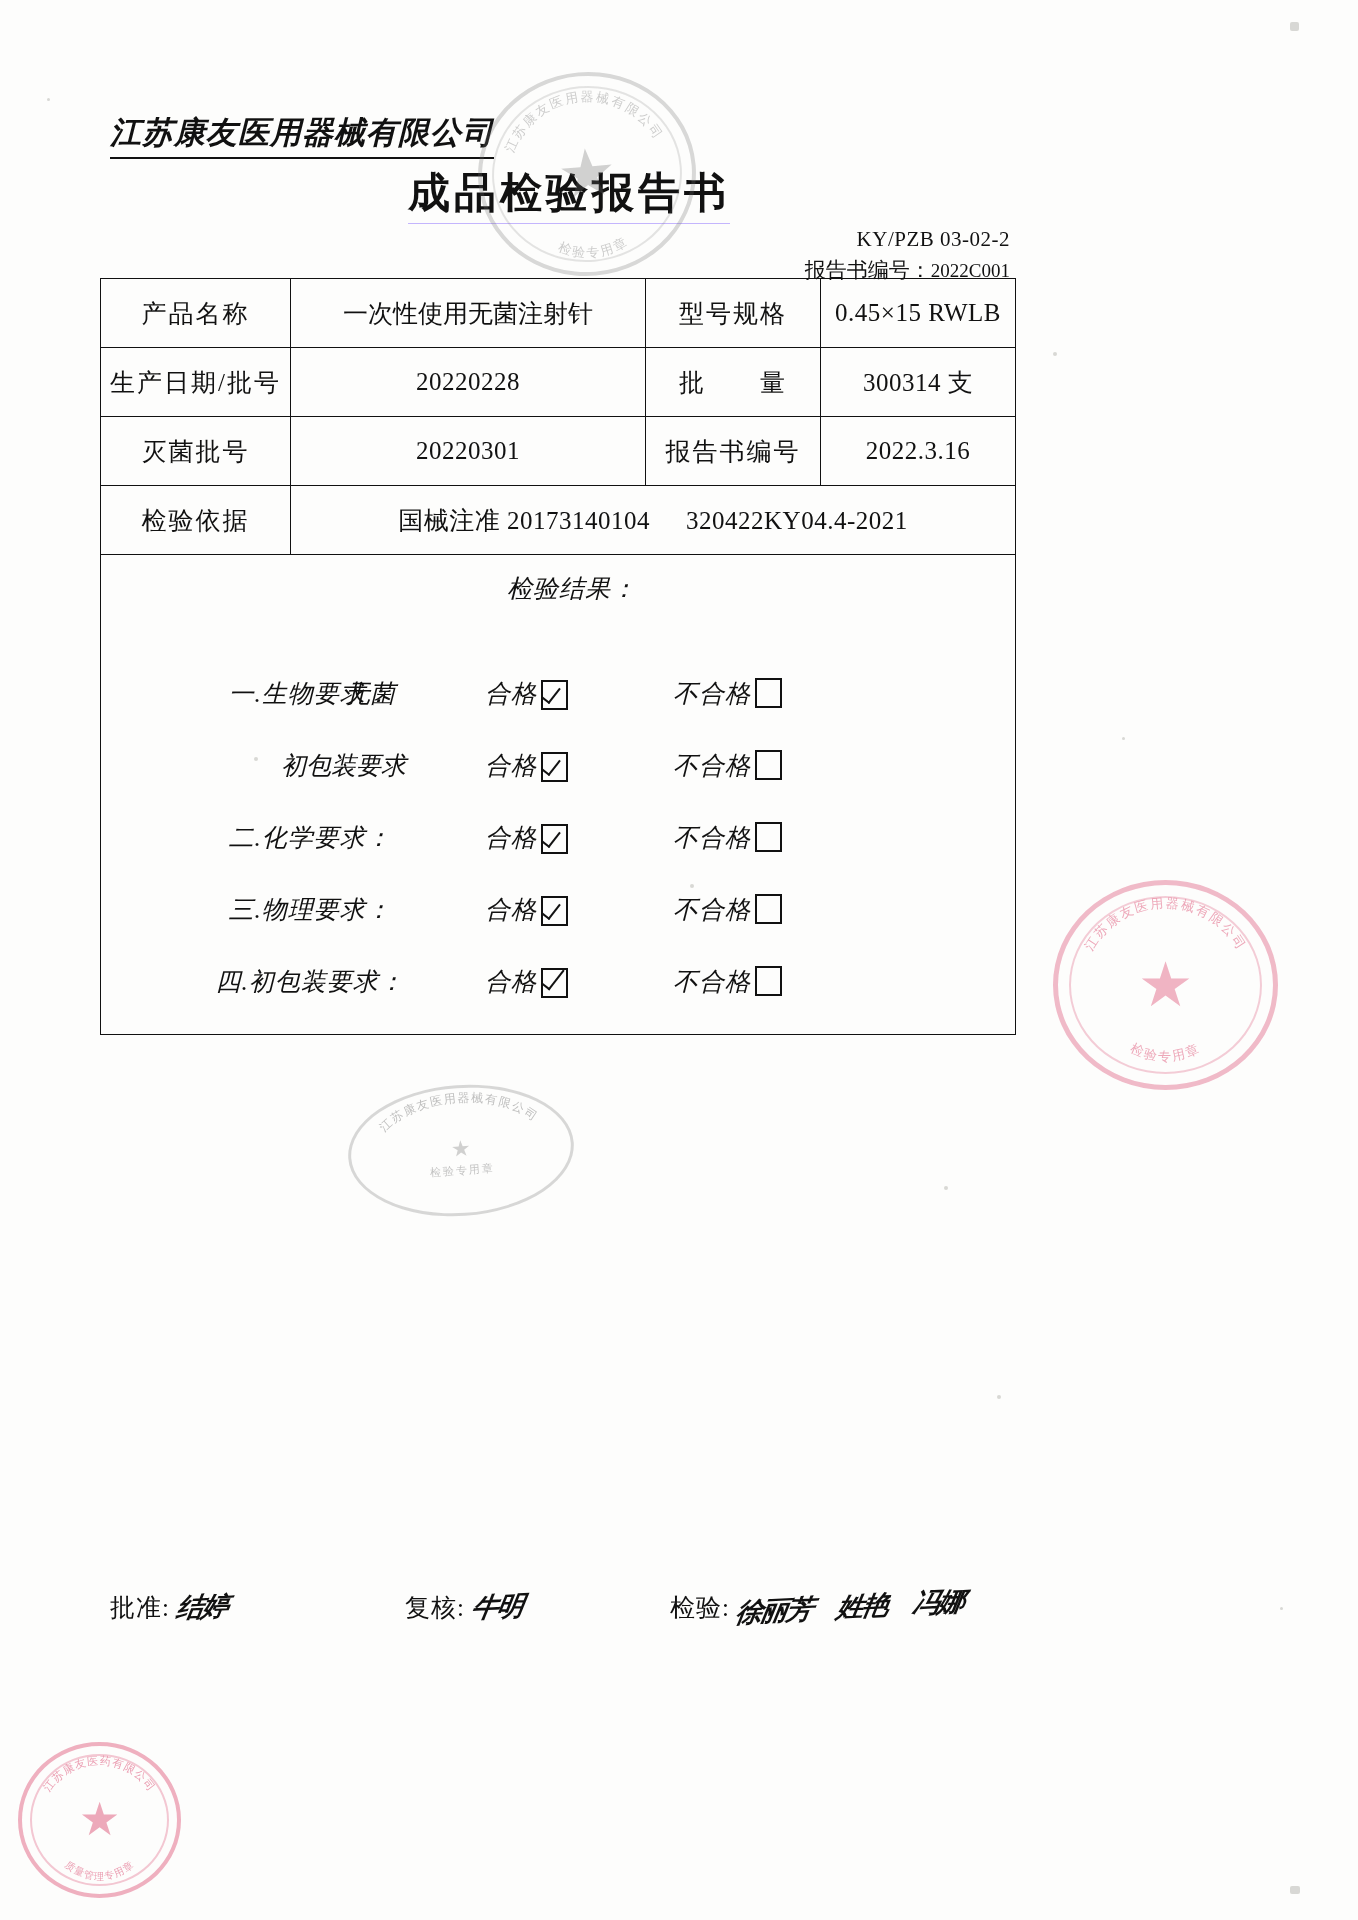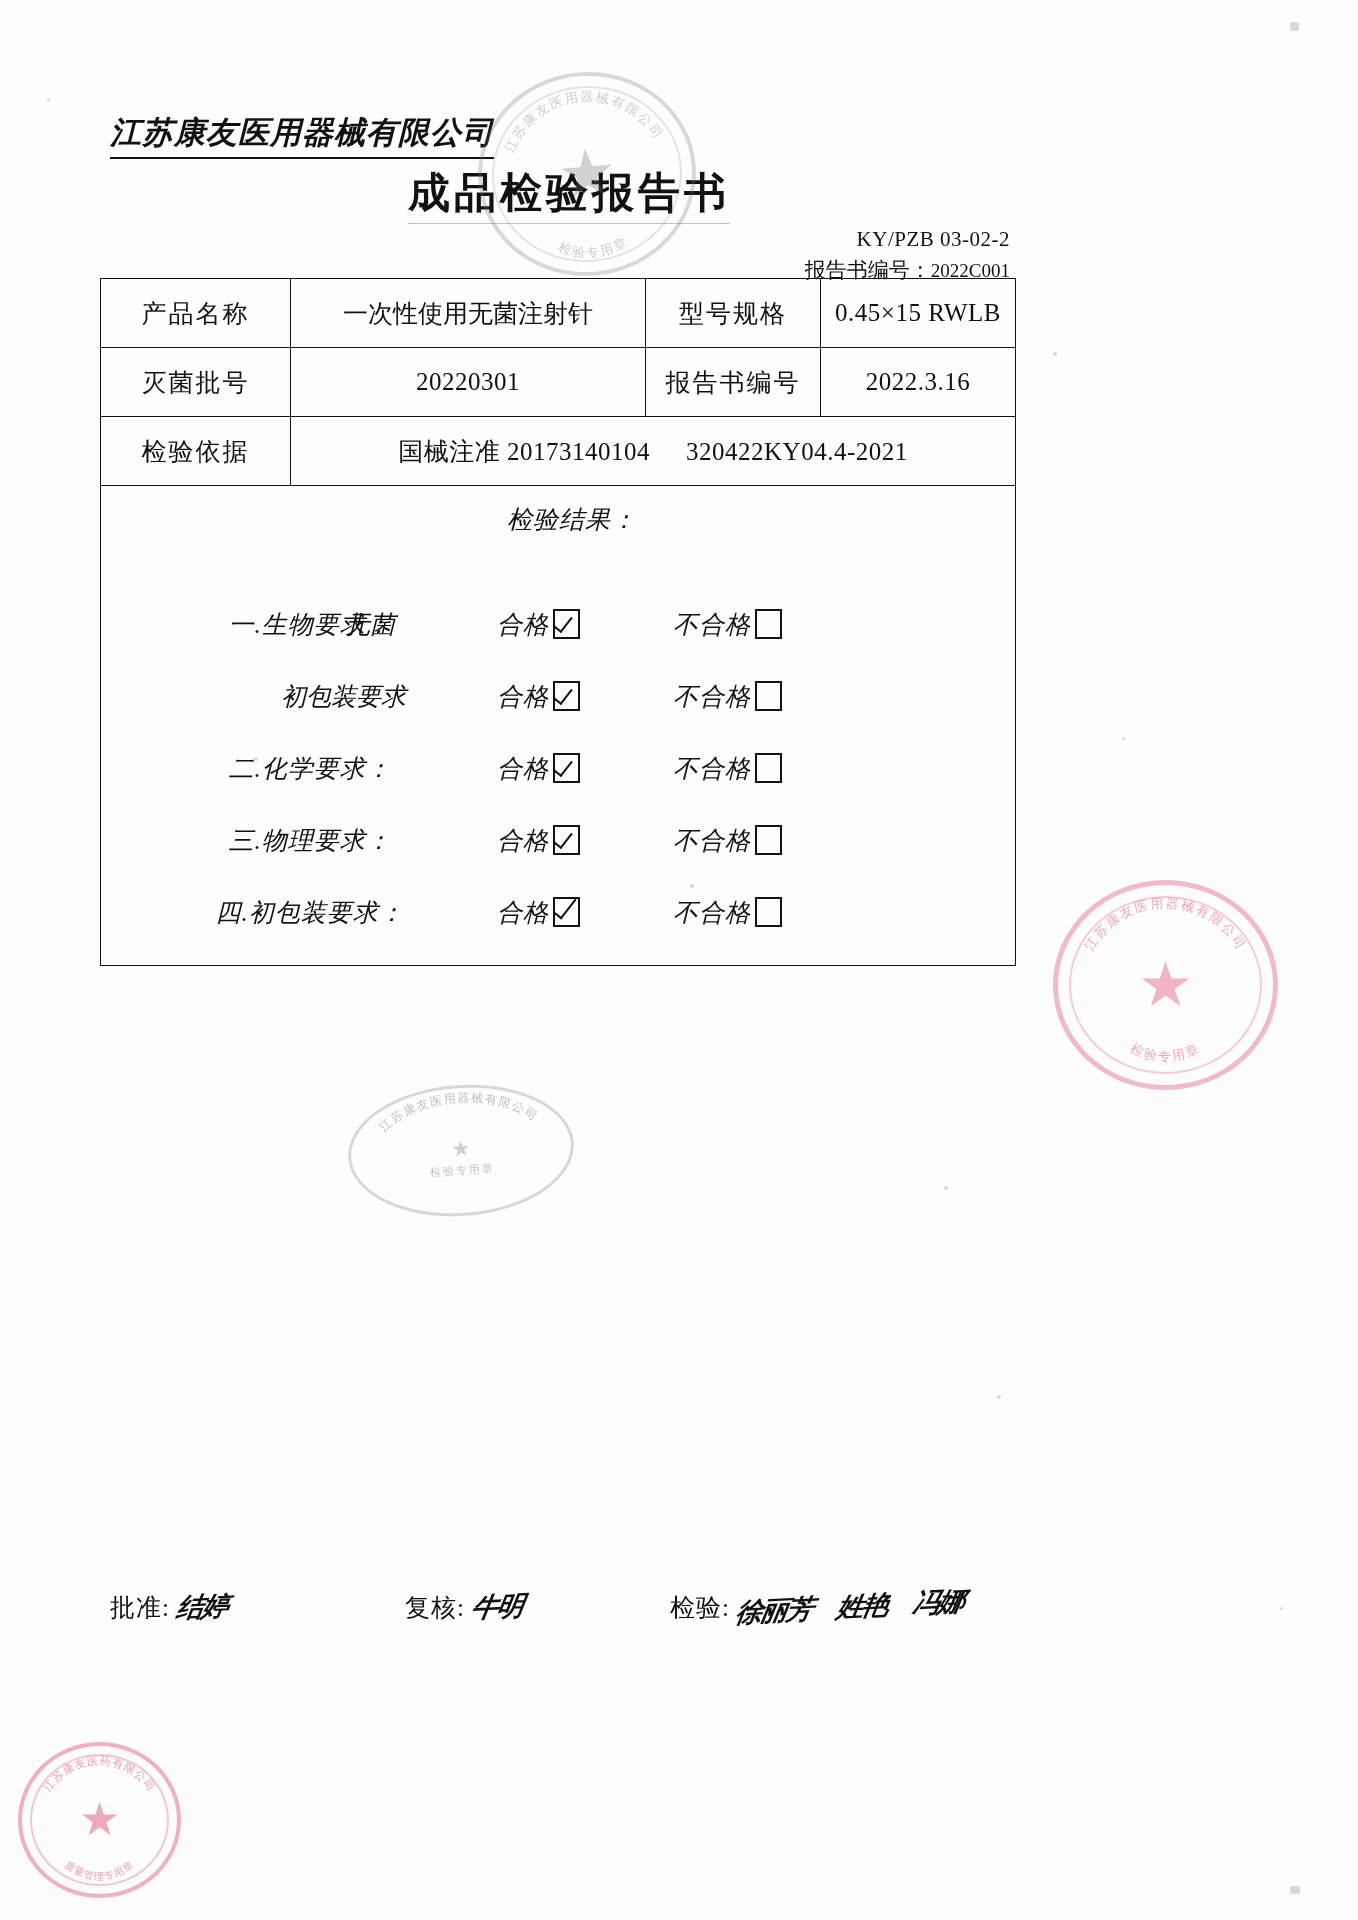--- a/index.html
+++ b/index.html
@@ -99,21 +99,21 @@
   .res-title { font-size: 25px; letter-spacing: 1px; margin-bottom: 52px; }
   .res-row {
     display: flex;
     align-items: center;
     height: 72px;
     font-size: 25px;
     position: relative;
   }
   .res-name { width: 330px; letter-spacing: 1px; padding-left: 12px; }
   .opt { display: flex; align-items: center; }
-  .opt-ok { position: absolute; left: 364px; }
+  .opt-ok { position: absolute; left: 352px; align-items: flex-end; }
   .opt-ng { position: absolute; left: 540px; }
   .opt span { letter-spacing: 1px; }
   .box {
     display: inline-block;
     width: 23px;
     height: 26px;
     border: 2px solid #111;
     margin-left: 4px;
     position: relative;
   }
@@ -261,20 +261,26 @@
         <col style="width:195px">
     </colgroup>
     <tbody>
       <tr>
         <td class="lbl">产品名称</td>
         <td>一次性使用无菌注射针</td>
         <td class="lbl">型号规格</td>
         <td class="num">0.45×15 RWLB</td>
       </tr>
       <tr>
+        <td class="lbl">生产日期/批号</td>
+        <td class="num">20220228</td>
+        <td class="lbl">批　　量</td>
+        <td class="num">300314 支</td>
+      </tr>
+      <tr>
         <td class="lbl">灭菌批号</td>
         <td class="num">20220301</td>
         <td class="lbl">报告书编号</td>
         <td class="num">2022.3.16</td>
       </tr>
       <tr>
         <td class="lbl">检验依据</td>
         <td class="basis" colspan="3">
           <span>国械注准 20173140104</span><span class="gap"></span><span>320422KY04.4-2021</span>
         </td>

